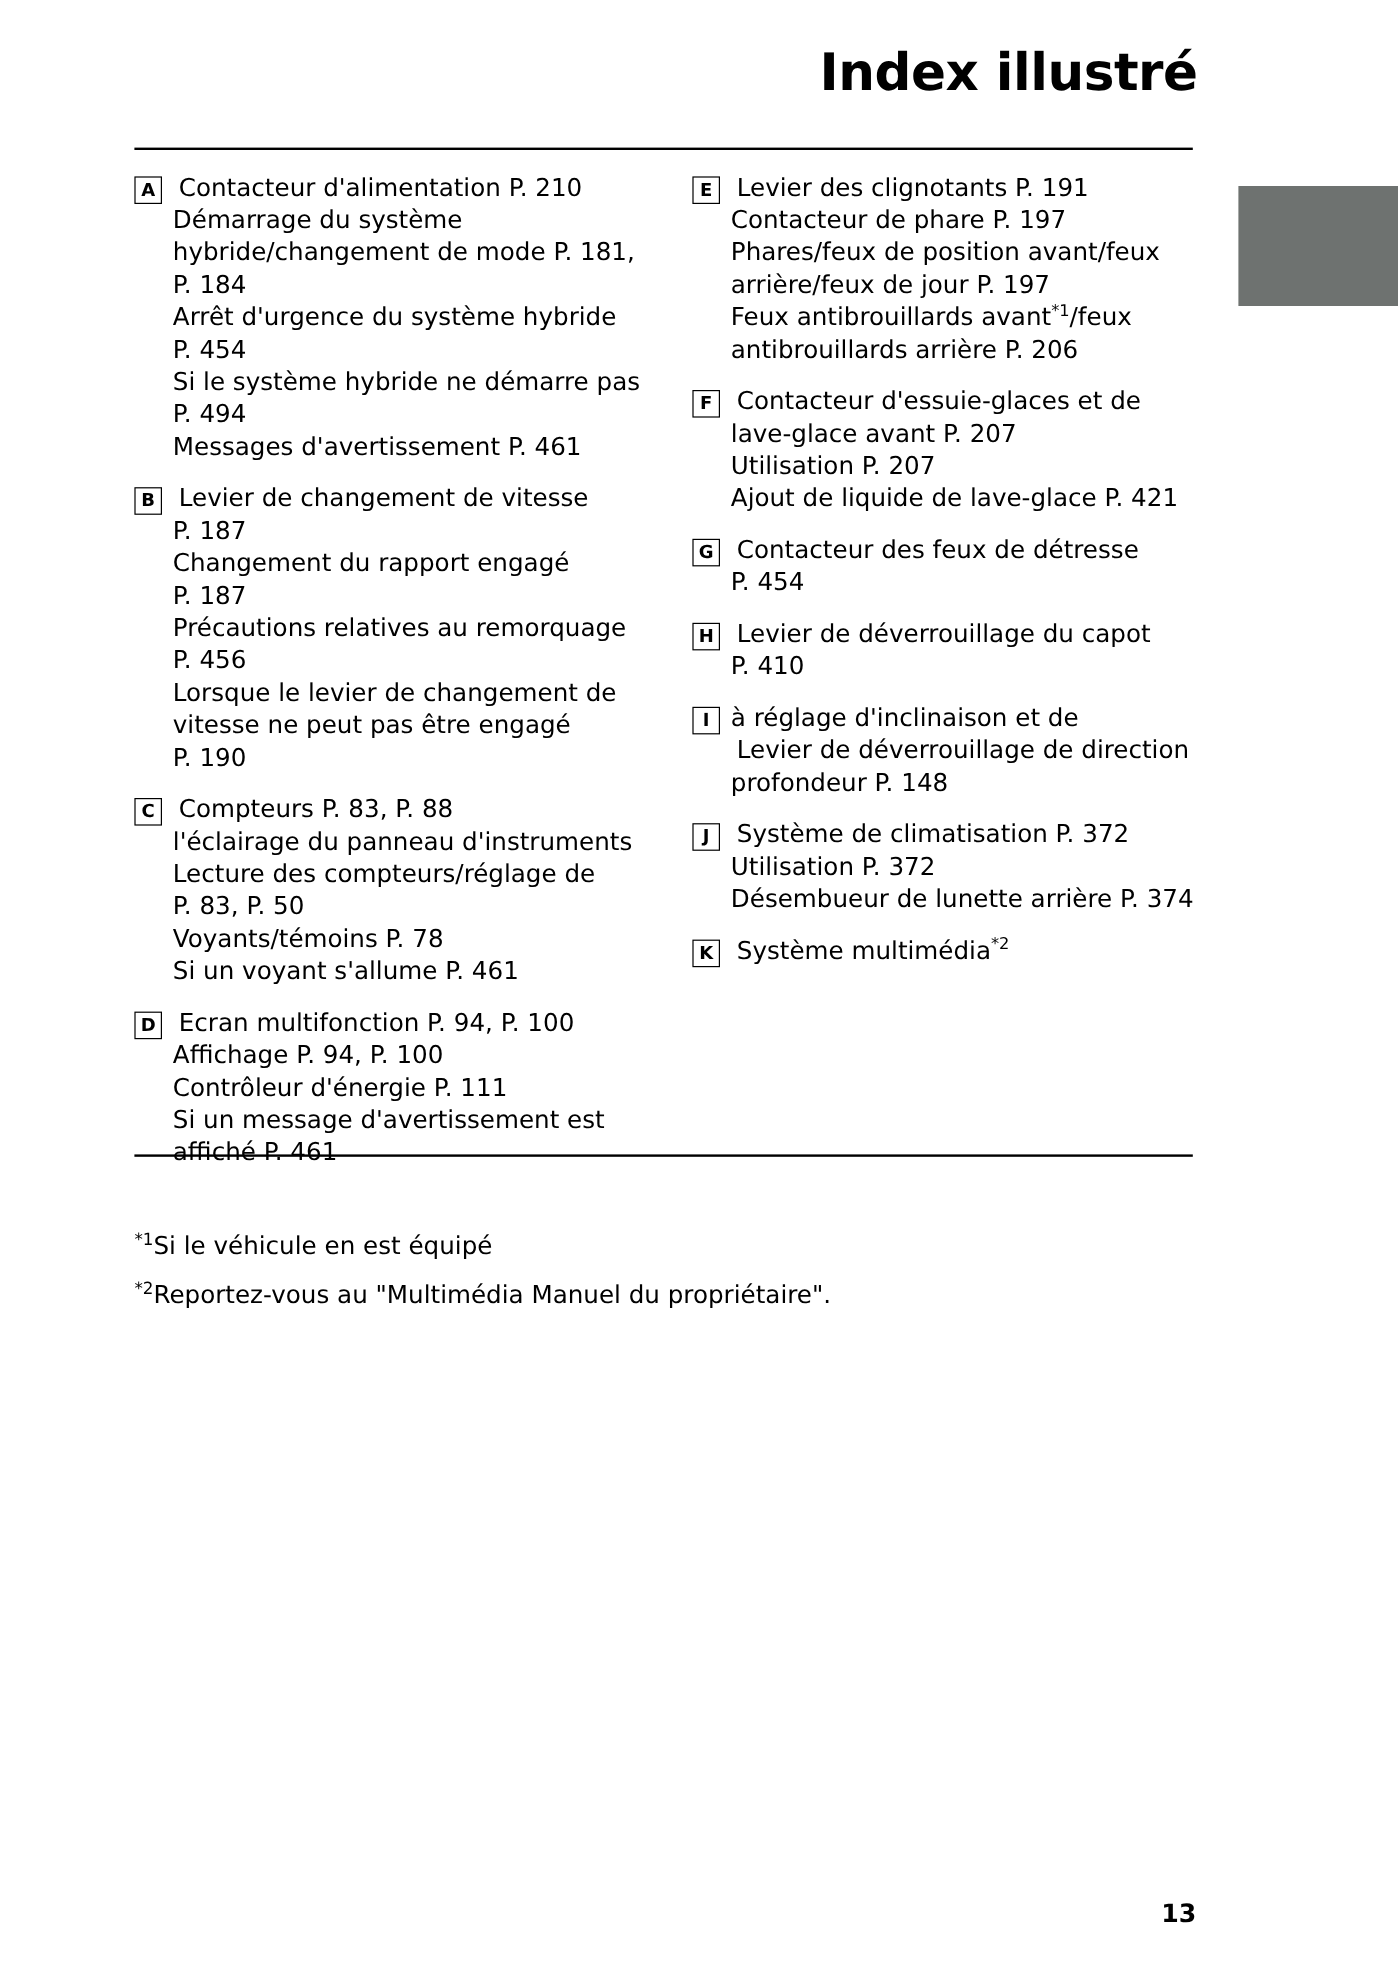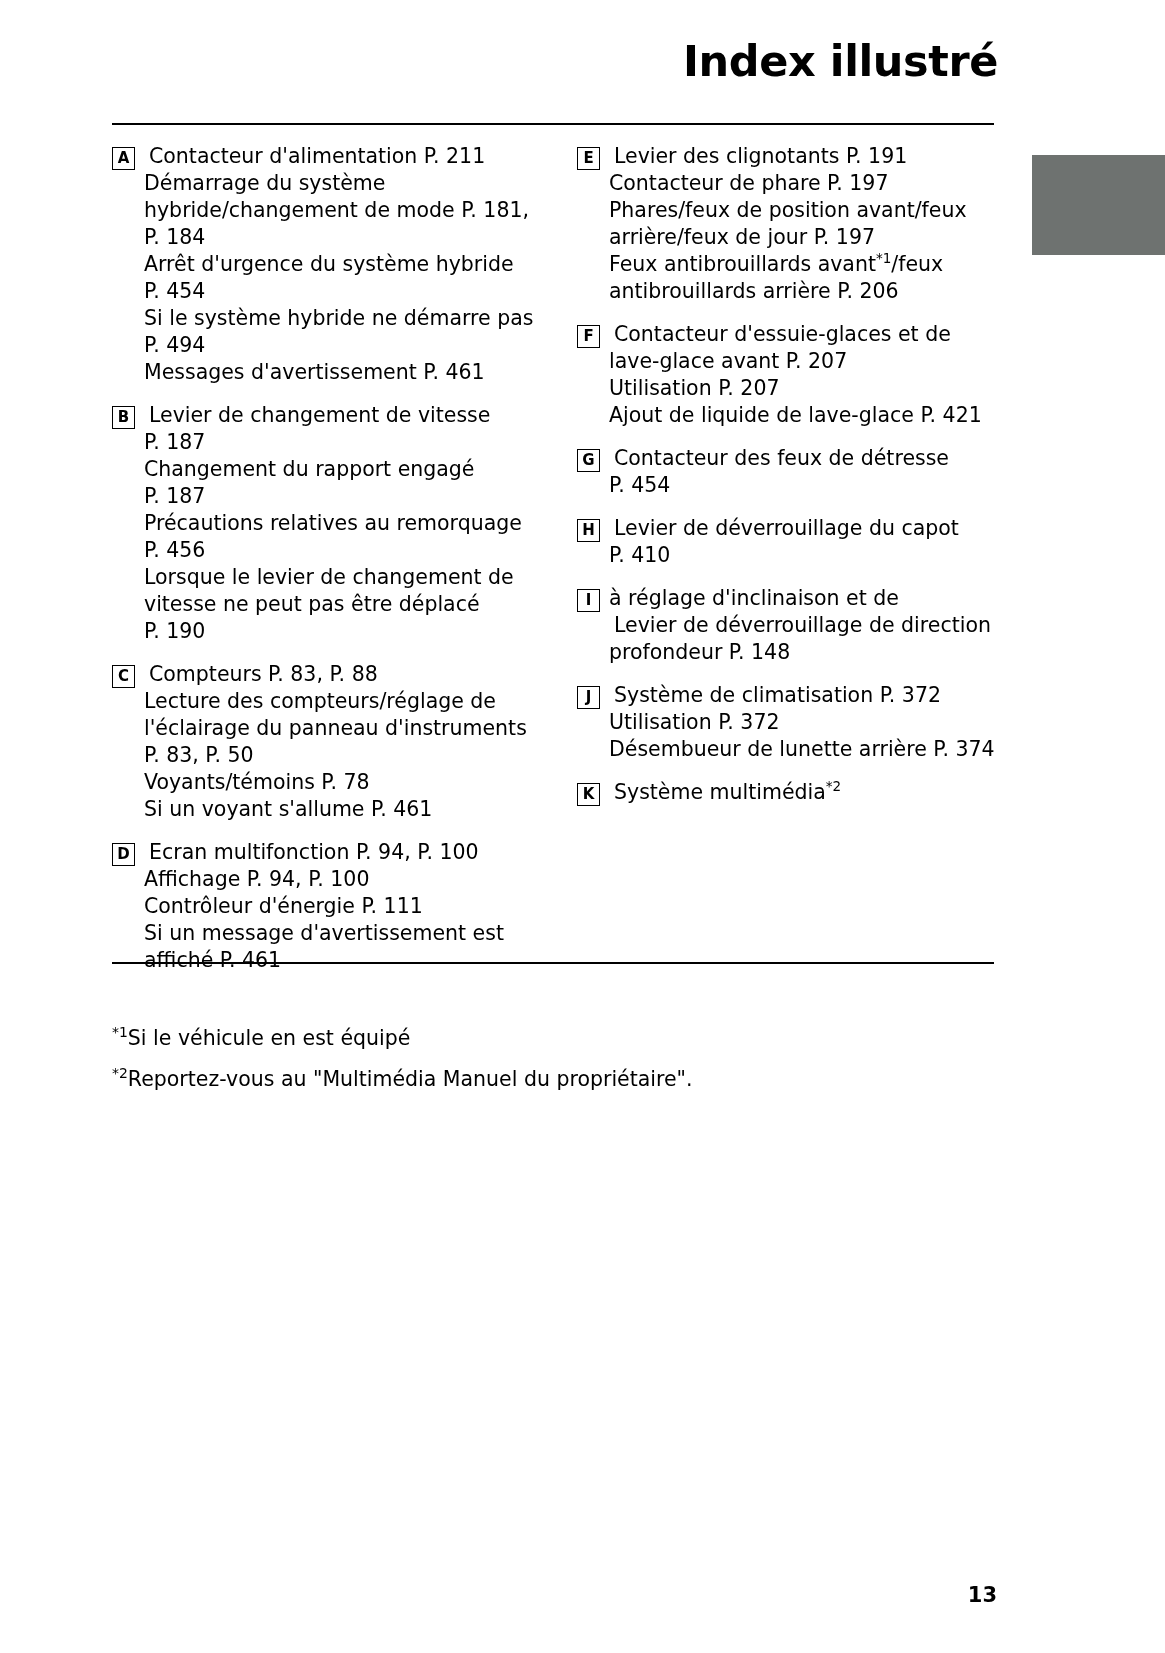--- a/index.html
+++ b/index.html
@@ -144,51 +144,51 @@
 <div class="rule" id="rule-bottom"></div>
 
 <div id="side-tab" style="background: rgb(110, 114, 112);"></div>
 <div id="side-tab-label">Index illustré</div>
 
 <div id="columns">
   <div class="column" id="col-left">
       <div class="entry">
         <div class="entry-marker">A</div>
         <div class="entry-lines">
-          <div class="line first">Contacteur d'alimentation P. 211</div>
+          <div class="line first">Contacteur d'alimentation P. 210</div>
           <div class="line">Démarrage du système</div>
           <div class="line">hybride/changement de mode P. 181,</div>
           <div class="line">P. 184</div>
           <div class="line">Arrêt d'urgence du système hybride</div>
           <div class="line">P. 454</div>
           <div class="line">Si le système hybride ne démarre pas</div>
           <div class="line">P. 494</div>
           <div class="line">Messages d'avertissement P. 461</div>
         </div>
       </div>
       <div class="entry">
         <div class="entry-marker">B</div>
         <div class="entry-lines">
           <div class="line first">Levier de changement de vitesse</div>
           <div class="line">P. 187</div>
           <div class="line">Changement du rapport engagé</div>
           <div class="line">P. 187</div>
           <div class="line">Précautions relatives au remorquage</div>
           <div class="line">P. 456</div>
           <div class="line">Lorsque le levier de changement de</div>
-          <div class="line">vitesse ne peut pas être déplacé</div>
+          <div class="line">vitesse ne peut pas être engagé</div>
           <div class="line">P. 190</div>
         </div>
       </div>
       <div class="entry">
         <div class="entry-marker">C</div>
         <div class="entry-lines">
           <div class="line first">Compteurs P. 83, P. 88</div>
+          <div class="line">l'éclairage du panneau d'instruments</div>
           <div class="line">Lecture des compteurs/réglage de</div>
-          <div class="line">l'éclairage du panneau d'instruments</div>
           <div class="line">P. 83, P. 50</div>
           <div class="line">Voyants/témoins P. 78</div>
           <div class="line">Si un voyant s'allume P. 461</div>
         </div>
       </div>
       <div class="entry">
         <div class="entry-marker">D</div>
         <div class="entry-lines">
           <div class="line first">Ecran multifonction P. 94, P. 100</div>
           <div class="line">Affichage P. 94, P. 100</div>

